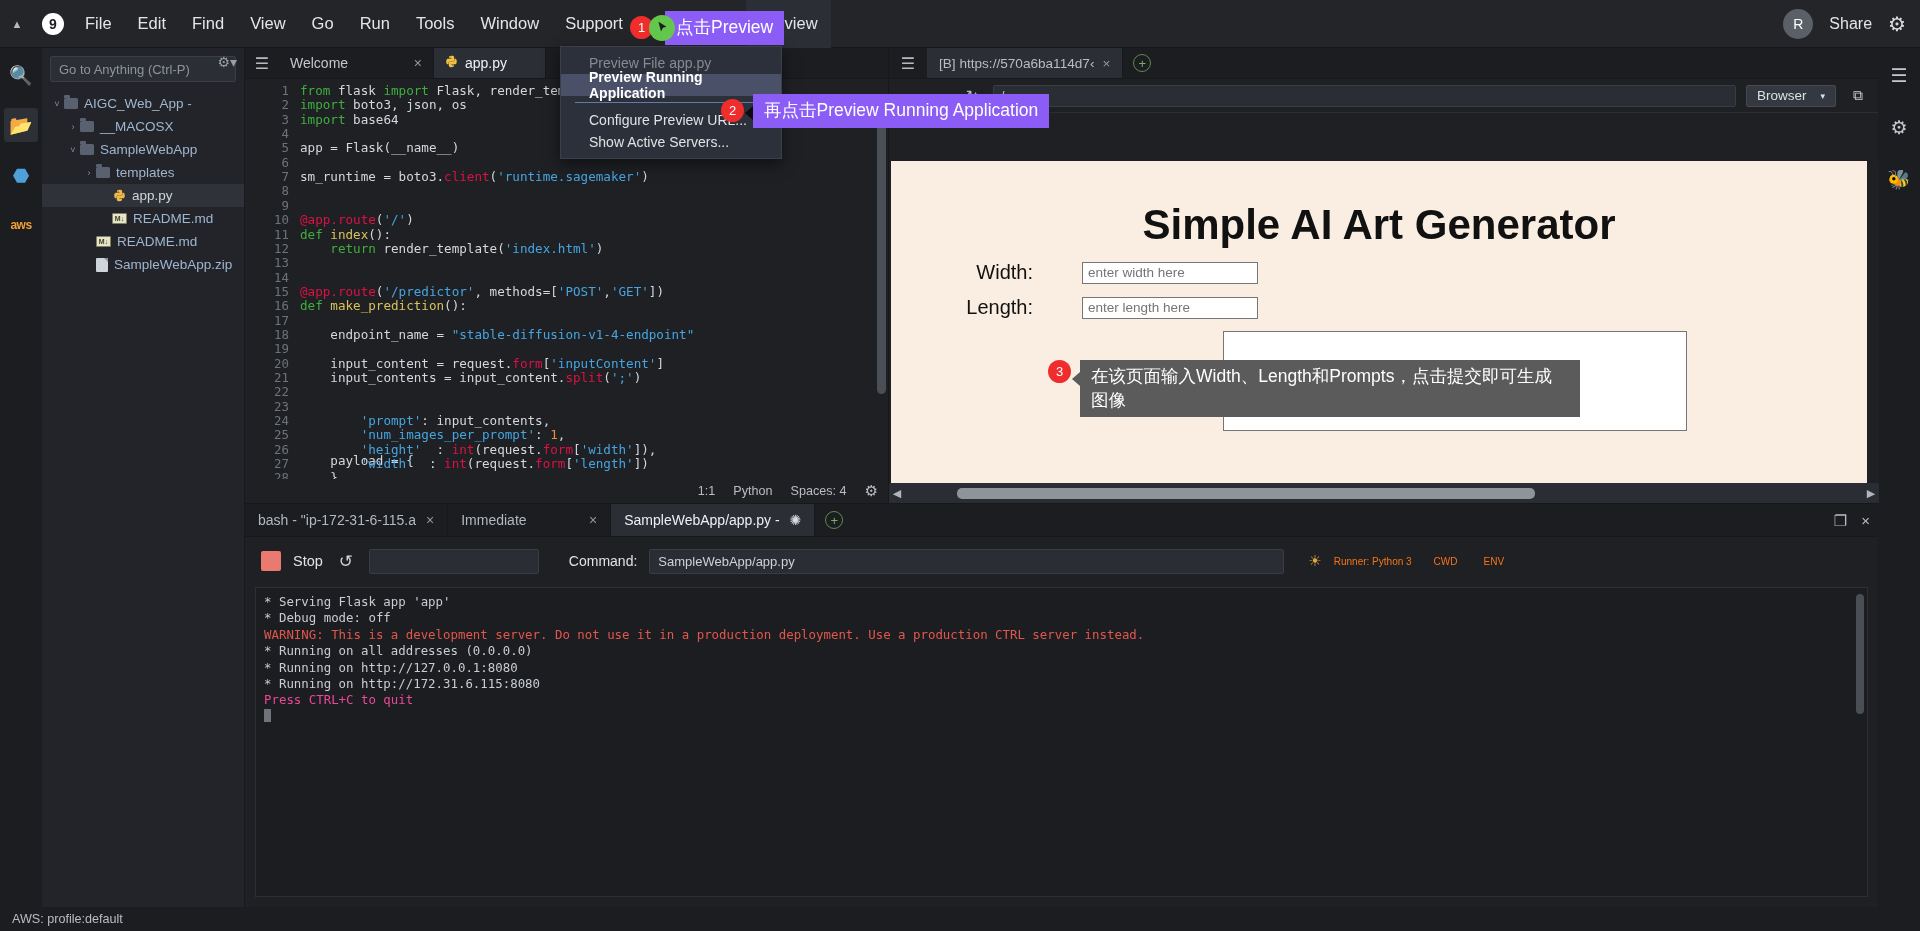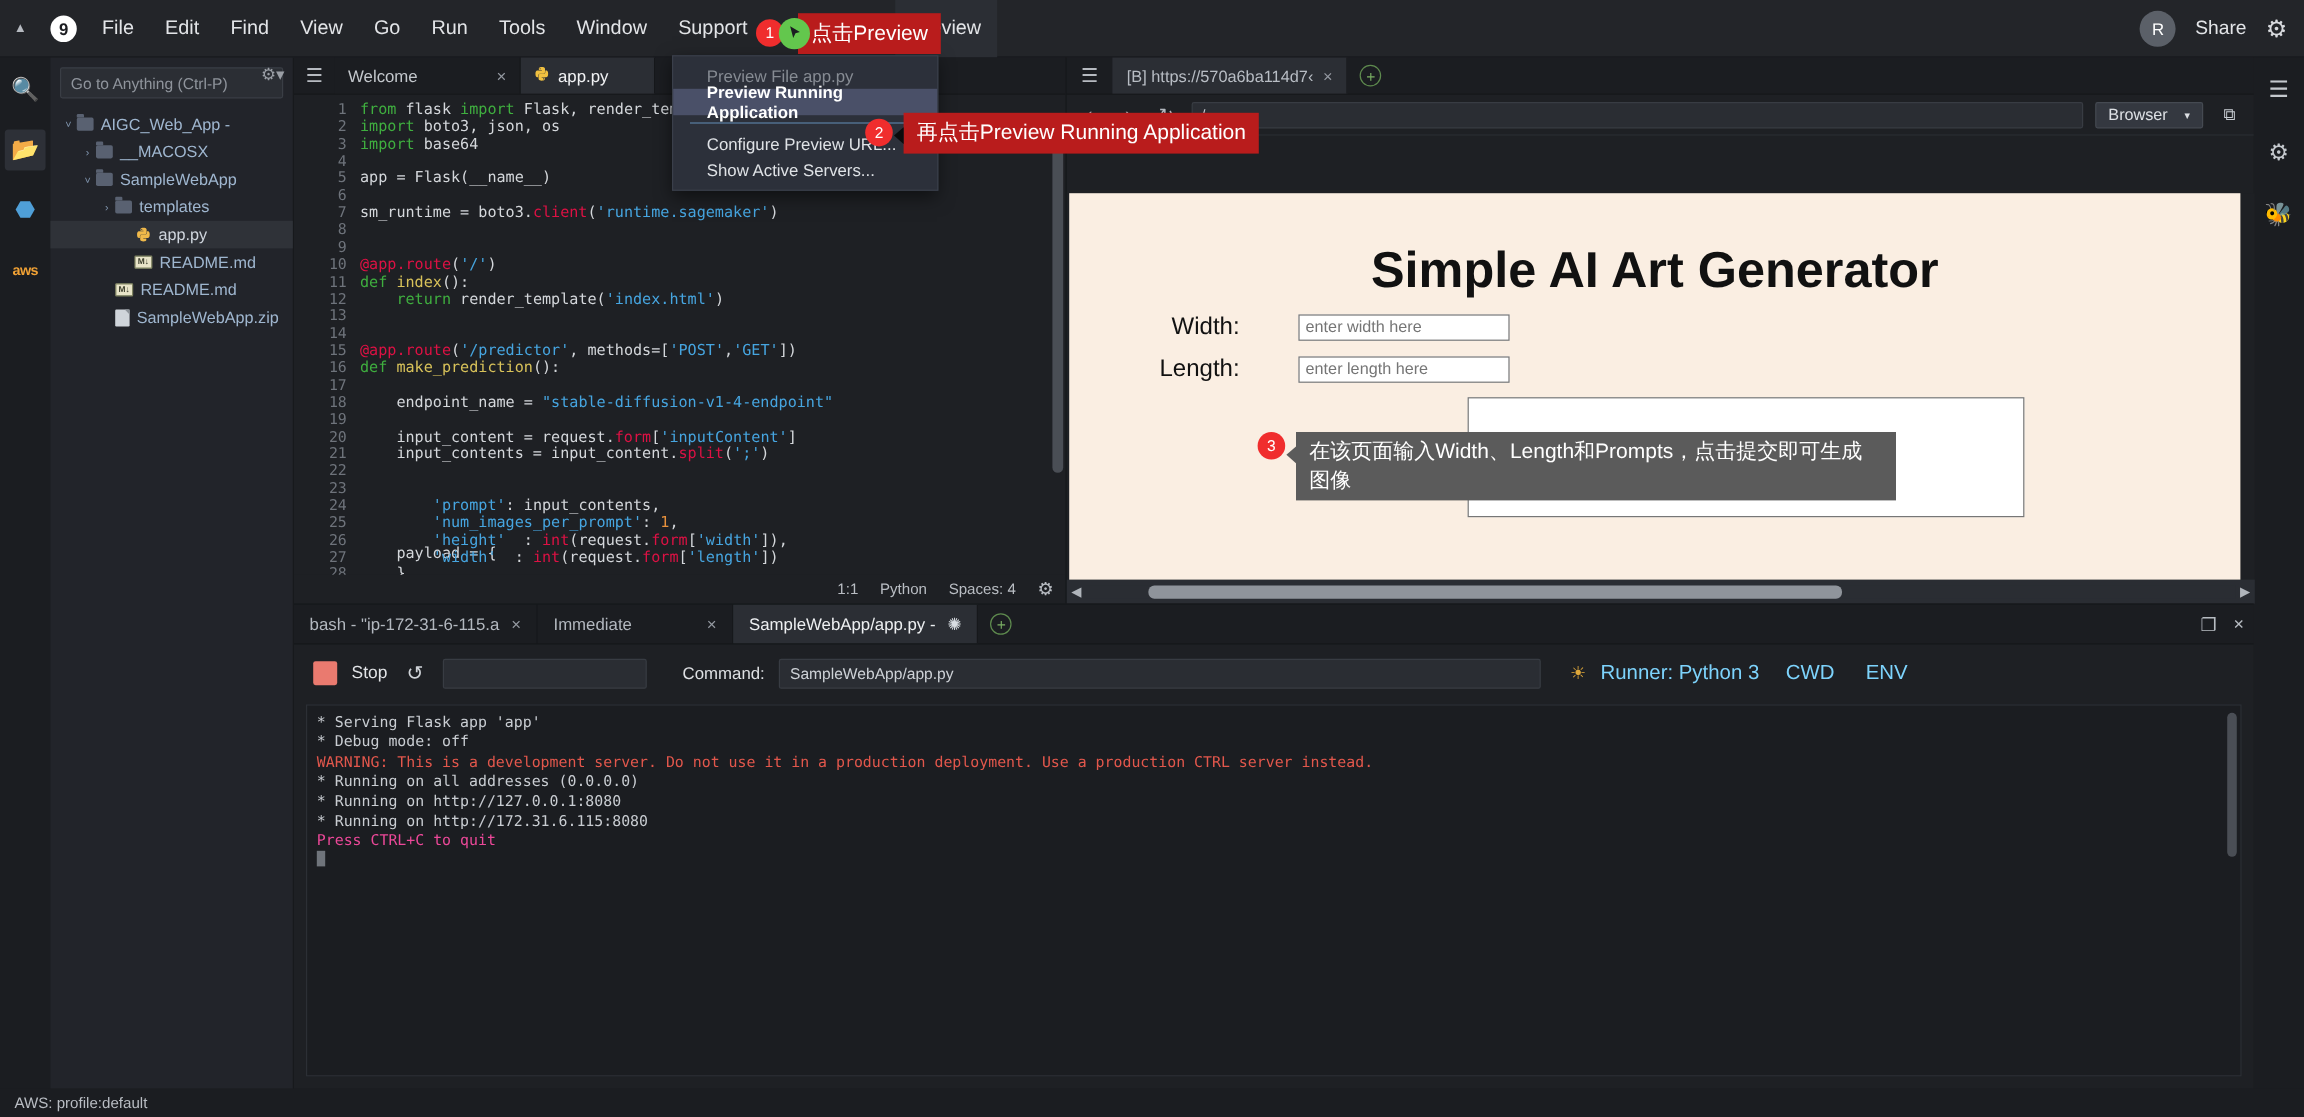--- a/index.html
+++ b/index.html
@@ -234,21 +234,21 @@
   .restart { width:22px; height:22px; color:#cfd3d8; font-size:17px;
      display:flex; align-items:center; justify-content:center; }
   .runfield { width:170px; height:25px; background:#2a2d33; border:1px solid #383c43; border-radius:2px;}
   .cmdlabel { font-size:14px; color:#dfe1e4; margin-left:18px; }
   .cmdfield {
     flex:1; max-width:635px; height:25px; background:#2a2d33; border:1px solid #383c43;
     border-radius:2px; font-size:13px; color:#ced2d7; padding:0 8px;
     display:flex; align-items:center;
   }
   .sun-ico { color:#e0a83a; font-size:15px; margin-left:12px; }
-  .runner-lbl { font-size:17px; color:#7dd3fc; }
+  .runner-lbl { font-size:10px; color:#f97316; }
   .term {
     margin: 2px 10px 0 10px; height: 310px; background:#1b1d21;
     border:1px solid #2c2f35;
     font-family:"DejaVu Sans Mono", monospace; font-size:12.4px; line-height:16.4px;
     padding:6px 8px; color:#c9cdd2; position:relative; overflow:hidden;
   }
   .term .warn { color:#e2574c; }
   .term .ok { color:#ec4899; }
   .caret { display:inline-block; width:7px; height:13px; background:#6f747b; }
   .term-scroll { position:absolute; right:3px; top:6px; width:8px; height:120px;
@@ -273,21 +273,21 @@
   .dd-item.hl { background:#4a5068; color:#fff; font-weight:bold; }
   .dd-sep { height:1px; background:#5a7fa3; margin:6px 14px; }
 
   
   .badge {
     width:23px; height:23px; border-radius:50%; background:#f02d2d; color:#fff;
     font-size:13px; display:flex; align-items:center; justify-content:center;
     font-family:"Liberation Sans", sans-serif; z-index:60;
   }
   .tip {
-    background:#b91c1c; color:#fff; font-size:17.5px; padding:5px 11px;
+    background:#8b5cf6; color:#fff; font-size:17.5px; padding:5px 11px;
     position:relative; z-index:55; line-height:1.35;
   }
   .tip.grey { background:#5b5b5b; }
   .tip::after{
     content:""; position:absolute; left:-8px; top:12px; border-width:7px 8px 7px 0;
     border-style:solid; border-color:transparent #0b0b0c transparent transparent;
   }
   .tip.grey::after{ border-color:transparent #5b5b5b transparent transparent; }
 
   .callout1 { position:absolute; left:630px; top:11px; display:flex; align-items:center; gap:0; z-index:60; }

